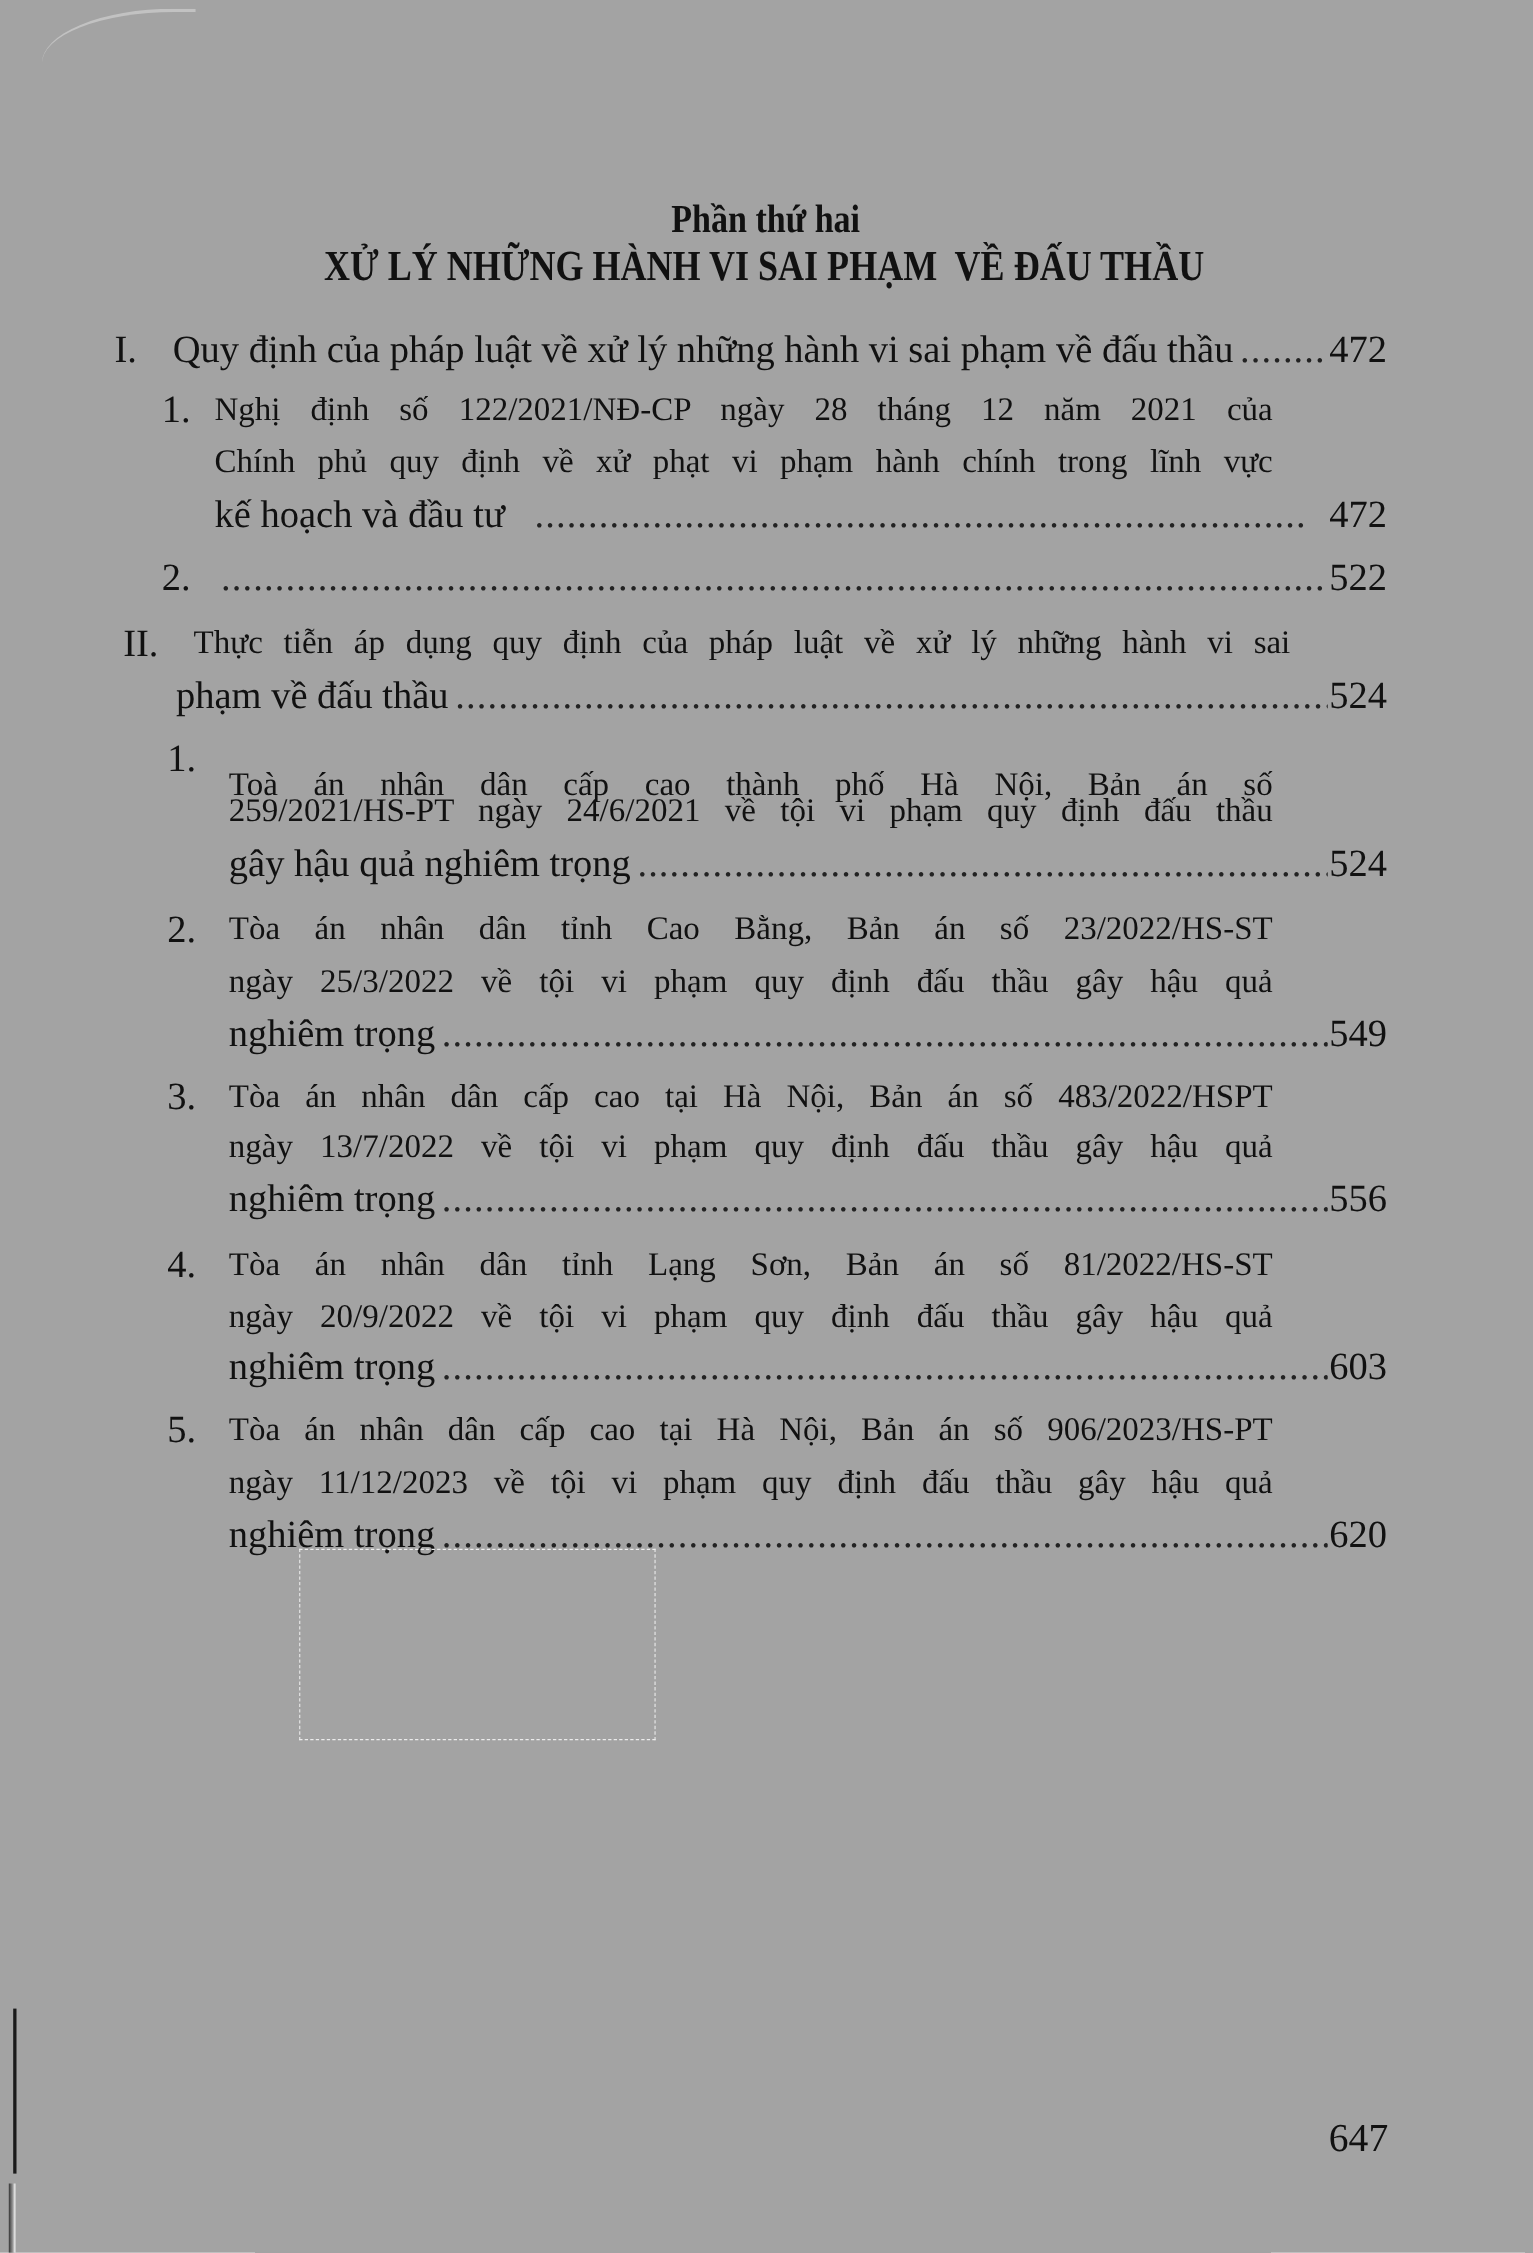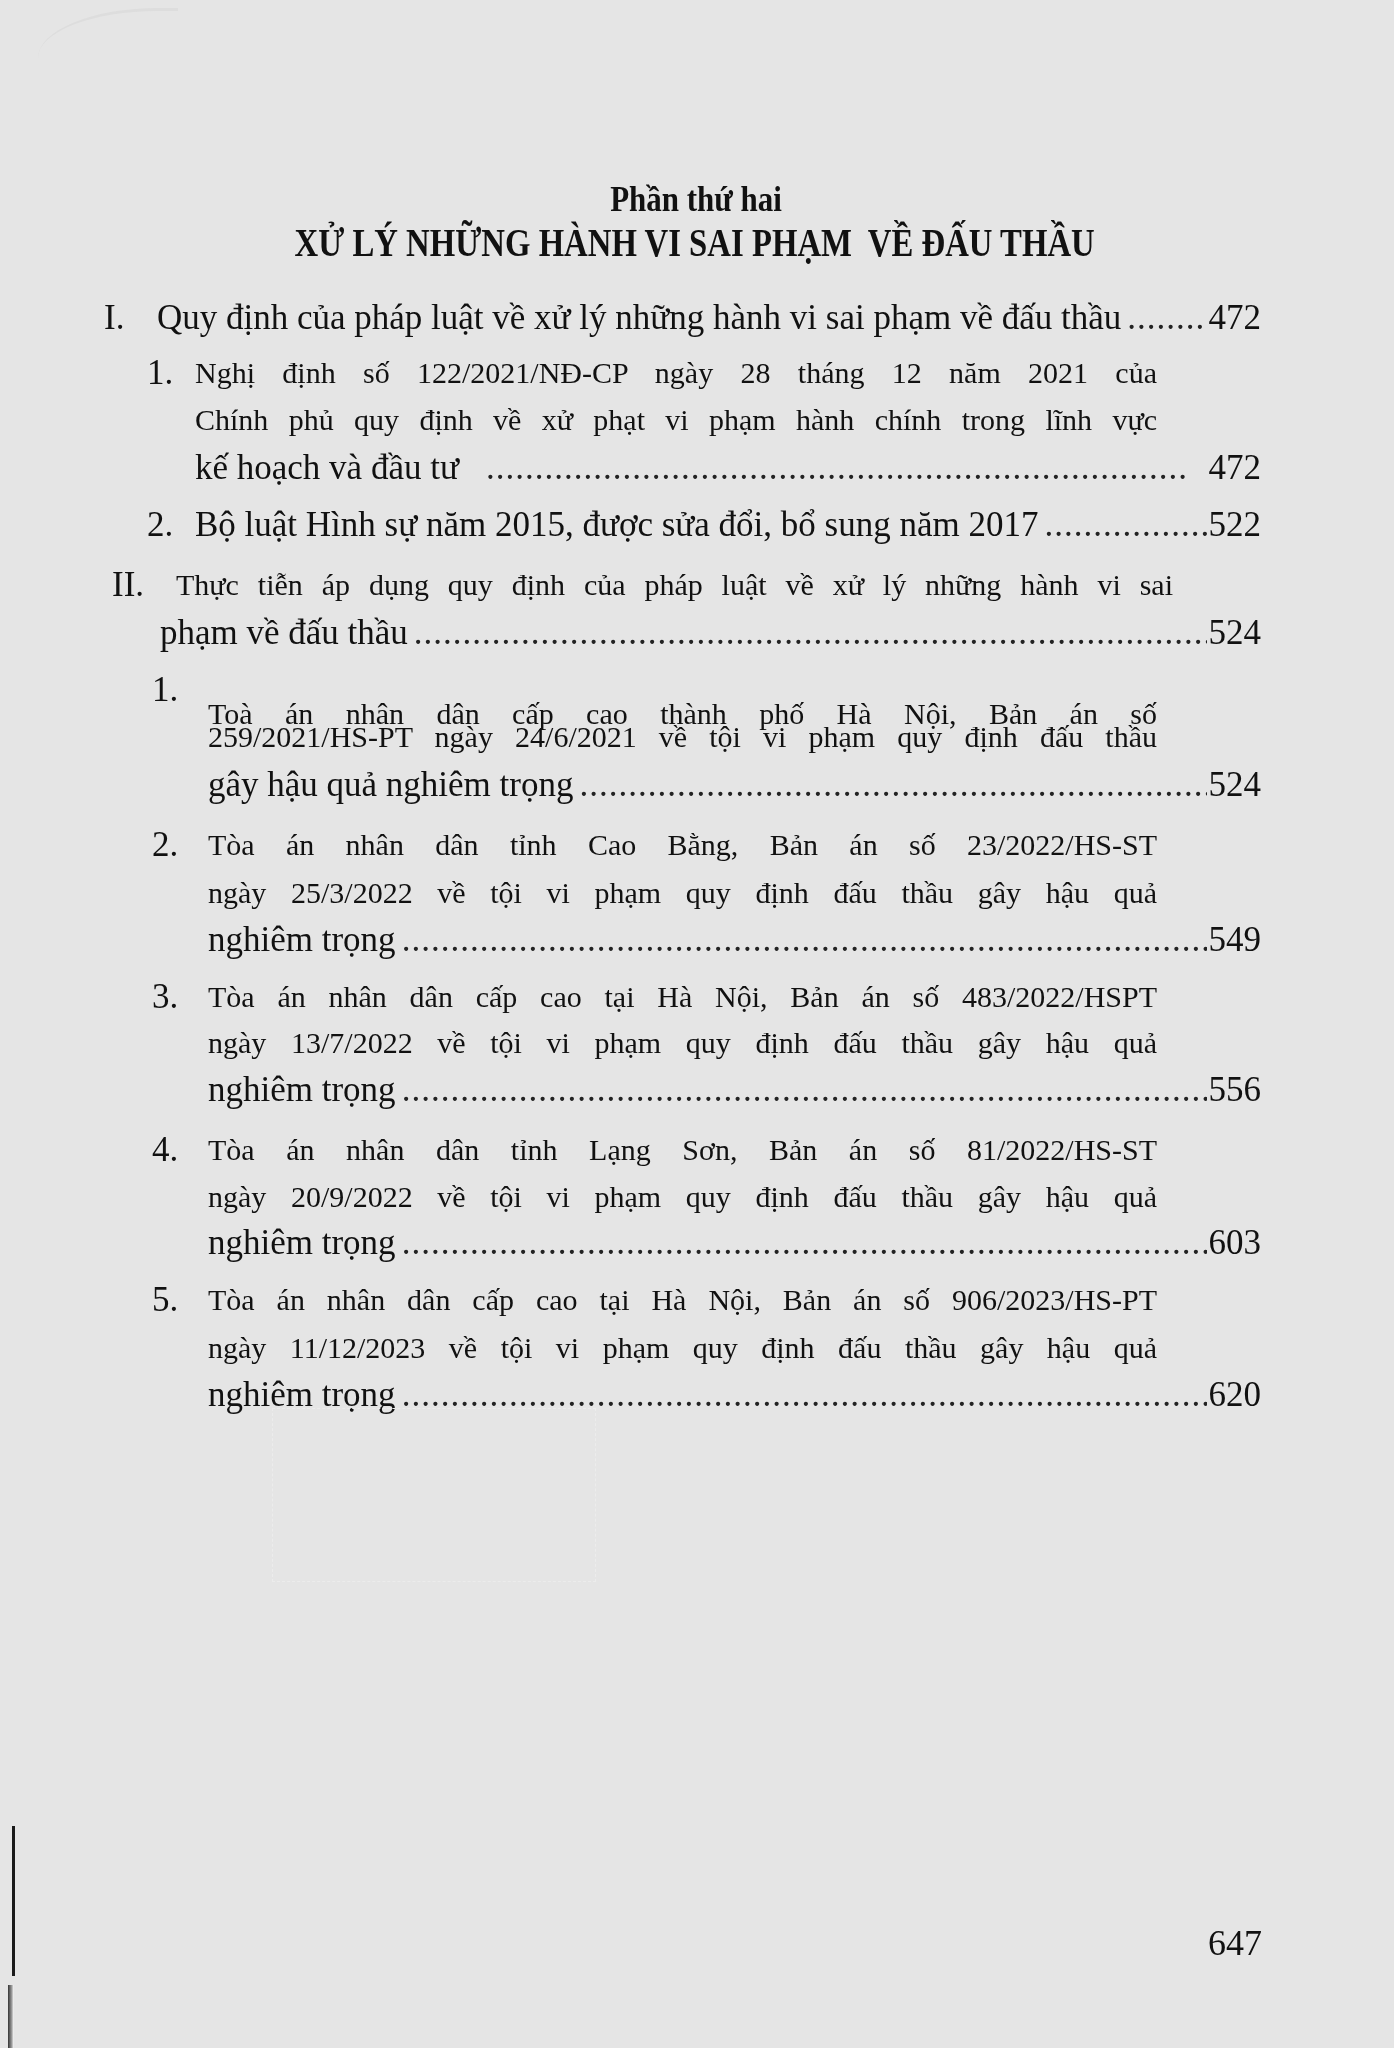--- a/index.html
+++ b/index.html
@@ -13,21 +13,21 @@
       background: #ffffff;
       overflow: hidden;
       font-family: "Liberation Serif", "DejaVu Serif", serif;
       color: #111111;
     }
     .page {
       position: absolute;
       left: 0; top: 0;
       width: 1394px;
       height: 2048px;
-      background: #e5e5e5;
+      background: #a3a3a3;
     }
     .corner-shadow {
       position: absolute;
       left: 38px; top: 8px;
       width: 140px; height: 50px;
       border-top-left-radius: 120px 50px;
       border-top: 3px solid #d8d8d8;
       opacity: 0.6;
     }
     .edge-line {
@@ -146,21 +146,20 @@
       <div class="leader-line" style="left:195px; top:446px; width:1066px;gap:21px;">
         <span class="lead-text">kế hoạch và đầu tư</span>
         <span class="dots"></span>
         <span class="pg">472</span>
       </div>
     </div>
 
     <div>
       <span class="num" style="left:147px; top:503px;">2.</span>
       <div class="leader-line" style="left:195px; top:503px; width:1066px;">
-        <span class="lead-text">Bộ luật Hình sự năm 2015, được sửa đổi, bổ sung năm 2017</span>
         <span class="dots"></span>
         <span class="pg">522</span>
       </div>
     </div>
   </div>
 
   <div>
     <div>
       <span class="num" style="left:112px; top:563px;">II.</span>
       <div class="line just" style="left:176px; top:563px; width:997px;">Thực tiễn áp dụng quy định của pháp luật về xử lý những hành vi sai</div>

